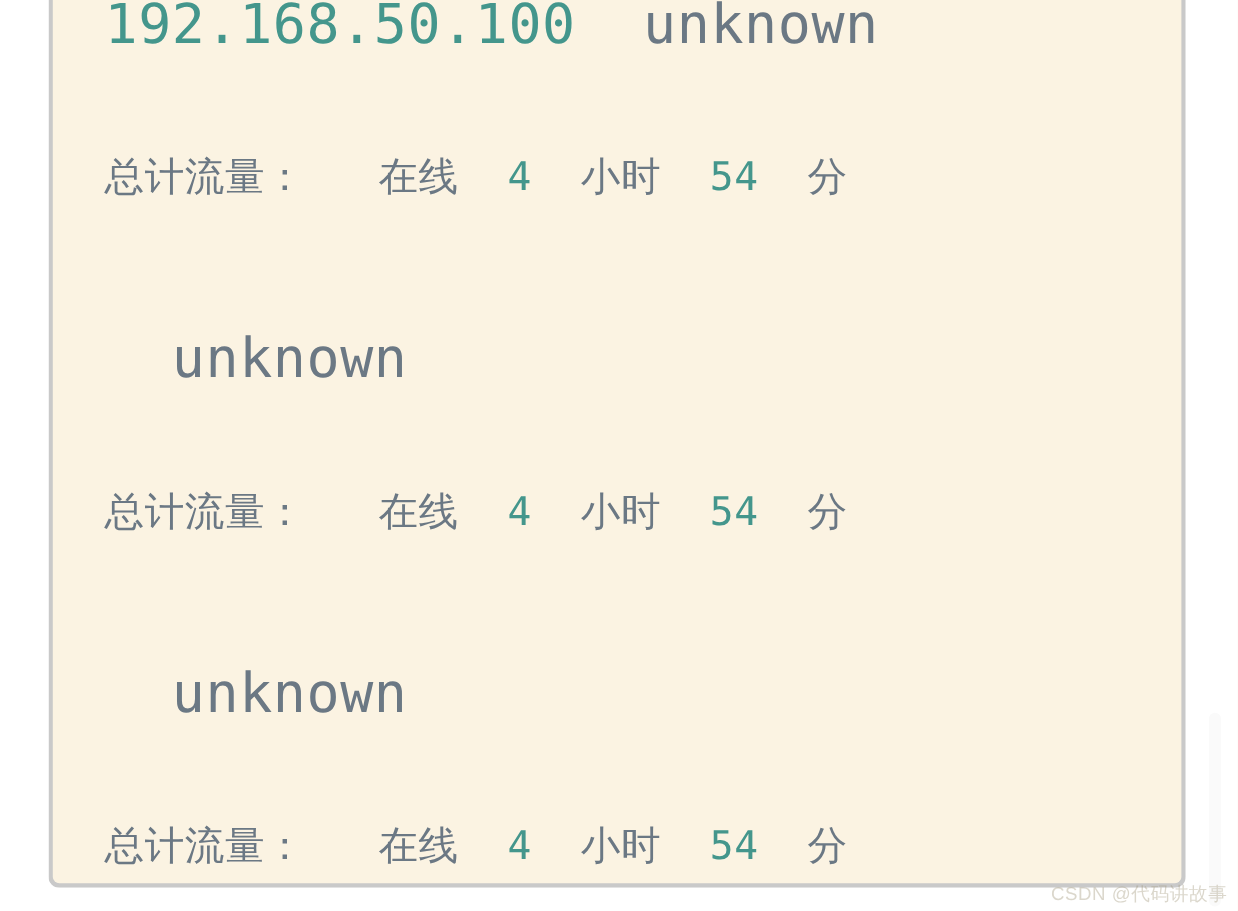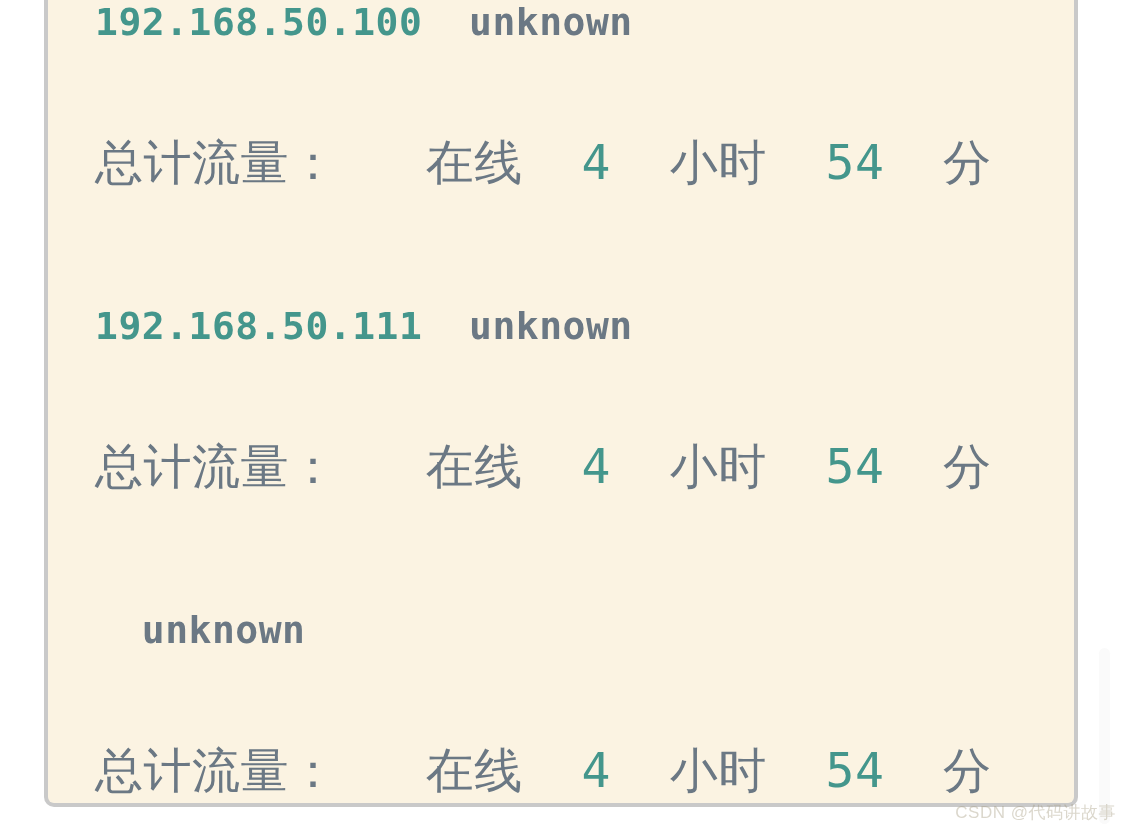--- a/index.html
+++ b/index.html
@@ -50,26 +50,25 @@
     white-space: pre;
     line-height: 1.0;
     height: 44px;
     display: flex;
     align-items: center;
   }
   .line-gap-a { height: 96px; }
   .line-gap-b { height: 120px; }
 
   .host-line {
-    font-size: 38px;
+    font-size: 50px;
     letter-spacing: 0.5px;
-    font-weight: bold;
   }
   .traffic-line {
-    font-size: 48px;
+    font-size: 36px;
     letter-spacing: 0.5px;
   }
 
   .t-teal  { color: #44968c; }
   .t-gray  { color: #6b7884; }
 
   
   .sp2::after { content: "\00a0\00a0"; }
 
   
@@ -115,21 +114,21 @@
       <div class="log-line host-line">
         <span class="t-teal">192.168.50.100</span><span class="t-gray">  </span><span class="t-gray">unknown</span>
       </div>
       <div class="line-gap-a"></div>
       <div class="log-line traffic-line">
         <span class="t-gray">总计流量：</span><span class="t-gray">   </span><span class="t-gray">在线</span><span class="t-gray sp2"></span><span class="t-teal">4</span><span class="t-gray sp2"></span><span class="t-gray">小时</span><span class="t-gray sp2"></span><span class="t-teal">54</span><span class="t-gray sp2"></span><span class="t-gray">分</span>
       </div>
       <div class="line-gap-b"></div>
 
       <div class="log-line host-line">
-        <span class="t-teal">192.168.50.111</span><span class="t-gray">  </span><span class="t-gray">unknown</span>
+        <span class="t-gray">  </span><span class="t-gray">unknown</span>
       </div>
       <div class="line-gap-a"></div>
       <div class="log-line traffic-line">
         <span class="t-gray">总计流量：</span><span class="t-gray">   </span><span class="t-gray">在线</span><span class="t-gray sp2"></span><span class="t-teal">4</span><span class="t-gray sp2"></span><span class="t-gray">小时</span><span class="t-gray sp2"></span><span class="t-teal">54</span><span class="t-gray sp2"></span><span class="t-gray">分</span>
       </div>
       <div class="line-gap-b"></div>
 
       <div class="log-line host-line">
         <span class="t-gray">  </span><span class="t-gray">unknown</span>
       </div>

